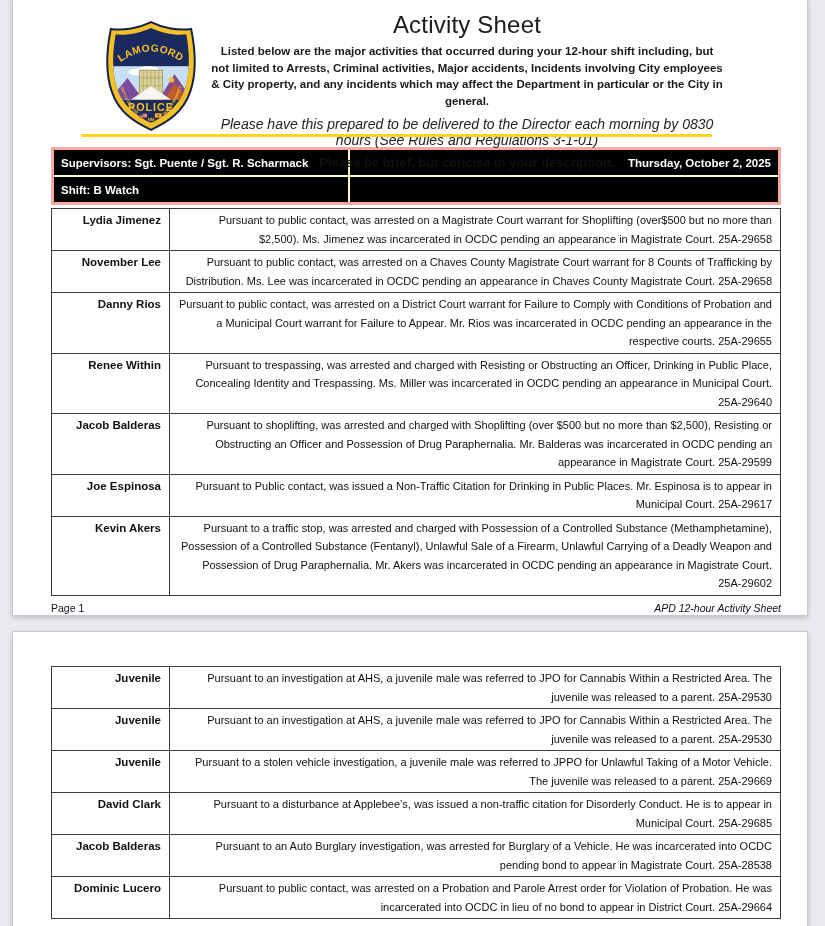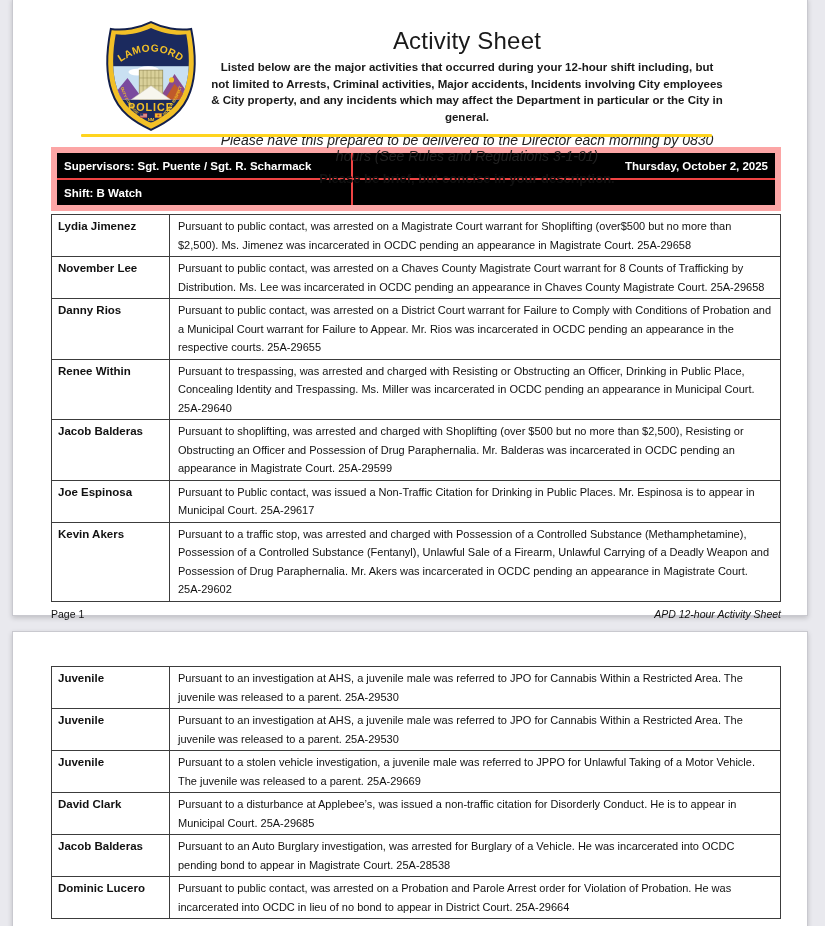--- a/index.html
+++ b/index.html
@@ -11,44 +11,44 @@
   .page{
     position:absolute;left:12px;width:796px;background:#fff;
     border:1px solid #c9c9cf;box-shadow:0 2px 5px rgba(0,0,0,.18);
     box-sizing:border-box;
   }
   .page1{top:-2px;height:618px;}
   .page2{top:631px;height:300px;}
   
   .p1-header{position:relative;height:148px;}
   .badge-wrap{position:absolute;left:89px;top:22px;width:98px;height:110px;}
-  .head-text{position:absolute;left:198px;top:28px;width:512px;text-align:center;}
+  .head-text{position:absolute;left:198px;top:12px;width:512px;text-align:center;}
   .doc-title{font-size:24px;font-weight:500;letter-spacing:.2px;margin:0 0 4px 0;color:#1a1a1a;}
   .doc-intro{font-size:11.5px;line-height:1.45;margin:0;color:#1a1a1a;font-weight:bold;}
   .doc-directive{font-size:14px;font-style:italic;font-weight:500;margin:6px 0 0 0;color:#222;}
   .doc-emphasis{font-size:13px;font-weight:bold;margin:7px 0 0 0;color:#111;}
   .accent-rule{position:absolute;left:68px;top:135px;width:631px;height:3px;
     background:var(--accent-yellow,#FFD41E);border-radius:1px;}
   
   .info-bar{
     margin-left:38px;width:730px;box-sizing:border-box;
     display:grid;grid-template-columns:294px 1fr;grid-auto-rows:25px;gap:2px;
-    background:#ef4444;border:6px solid #fca5a5;
+    background:#fef9c3;border:3px solid #fca5a5;
   }
   .info-cell{background:var(--bar-black,#000);color:#fff;font-weight:bold;font-size:11.5px;
     display:flex;align-items:center;padding:0 7px;white-space:nowrap;overflow:hidden;}
   .info-cell.right{justify-content:flex-end;}
   
   .activity-table{
     margin-left:38px;width:730px;box-sizing:border-box;
     border:1px solid #3c3c3c;margin-top:3px;
   }
   .a-row{display:grid;grid-template-columns:118px 1fr;}
   .a-row + .a-row{border-top:1px solid #3c3c3c;}
-  .cell{padding:2px 8px;font-size:11px;line-height:18.5px;box-sizing:border-box;}
+  .cell{padding:2px 8px;font-size:11px;line-height:18.5px;box-sizing:border-box;text-align:right;}
   .cell.name{font-weight:bold;font-size:11.5px;border-right:1px solid #3c3c3c;padding-left:6px;}
   
   .p1-footer{margin:6px 0 0 38px;width:730px;display:flex;justify-content:space-between;
     font-size:10.5px;color:#111;}
   .p1-footer .right{font-style:italic;}
   .page2 .activity-table{margin-top:34px;}
 </style>
 </head>
 <body>
 

